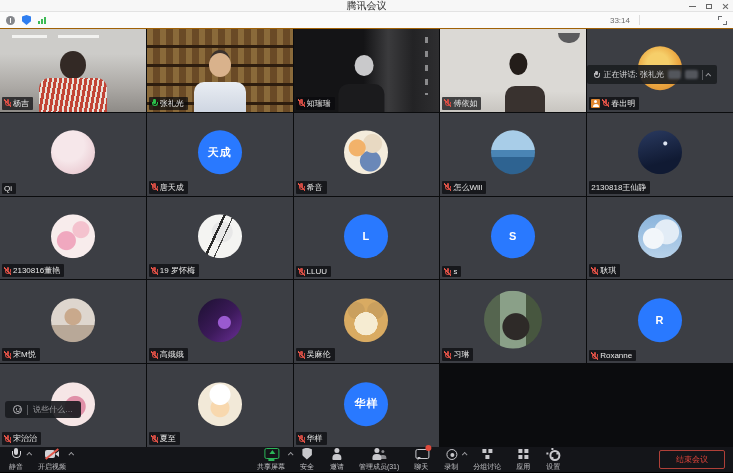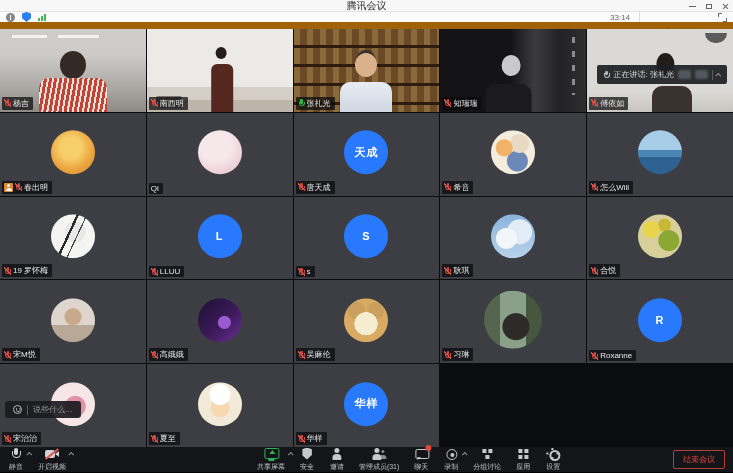--- a/index.html
+++ b/index.html
@@ -11,21 +11,21 @@
     position:relative; border-bottom:1px solid #e3e3e3; }
   .title { position:absolute; left:0; right:0; text-align:center; font-size:10px; color:#333; }
   .wctl { position:absolute; right:4px; top:0; height:12px; display:flex; gap:10px; align-items:center; }
   .wmin { width:7px; border-top:1px solid #666; }
   .wmax { width:6px; height:5px; border:1px solid #666; }
   .wclose { width:7px; height:7px; position:relative; }
   .wclose::before,.wclose::after { content:""; position:absolute; left:0; top:3px; width:7px; height:1px; background:#666; }
   .wclose::before { transform:rotate(45deg);} .wclose::after { transform:rotate(-45deg);}
 
   
-  .subbar { height:17px; background:#fbfbfb; border-bottom:7px solid #a16207;
+  .subbar { height:17px; background:#fbfbfb; border-bottom:1px solid #a16207;
     display:flex; align-items:center; padding:0 6px; font-size:8px; color:#555; }
   .h-left { display:flex; align-items:center; gap:7px; }
   .h-info { width:9px; height:9px; border-radius:50%; background:#85878c; position:relative; }
   .h-info::after { content:""; position:absolute; left:4px; top:2px; width:1px; height:5px; background:#fff; }
   .h-shield { width:9px; height:10px; background:#2f7ef0;
     clip-path:polygon(50% 0,100% 14%,100% 62%,50% 100%,0 62%,0 14%); }
   .h-sig { display:flex; align-items:flex-end; gap:1px; height:8px; }
   .h-sig i { display:block; width:2px; background:#3dbb56; }
   .h-sig i:nth-child(1){height:3px}.h-sig i:nth-child(2){height:5px}.h-sig i:nth-child(3){height:7px}
   .h-right { margin-left:auto; display:flex; align-items:center; gap:9px; }
@@ -128,21 +128,21 @@
     background:repeating-linear-gradient(180deg,#8a8a8c 0 6px,transparent 6px 14px); }
   .vt4 .head { width:19px; height:21px; top:26px; transform:translateX(-60%); background:#c9c9cb; }
   .vt4 .torso { width:46px; height:28px; transform:translateX(-60%); background:#1b1b1d; }
   .vt5 .scene { background:linear-gradient(180deg,#dbd9d5 0 75%,#c8c5c0); }
   .vt5 .scene::after { content:""; position:absolute; right:6px; top:4px; width:22px; height:10px;
     background:#5b5b5d; border-radius:0 0 10px 10px; }
   .vt5 .head { width:18px; height:22px; top:24px; transform:translateX(-20%); background:#231d19; }
   .vt5 .torso { width:40px; height:26px; transform:translateX(-20%); background:#39322f; }
 
   
-  .speak-ovl { position:absolute; top:36px; right:6px; height:19px; display:flex; align-items:center; gap:4px;
+  .speak-ovl { position:absolute; top:36px; right:16px; height:19px; display:flex; align-items:center; gap:4px;
     background:rgba(28,30,34,.92); border-radius:2px; padding:0 6px; z-index:5; }
   .speak-txt { font-size:8px; color:#d6d6d8; white-space:nowrap; }
   .blur-chip { width:13px; height:9px; background:#53565c; border-radius:2px; filter:blur(1px); }
   .ovl-sep { width:1px; height:10px; background:#5a5c60; }
   .chat-ovl { position:absolute; left:5px; top:372px; height:17px; display:flex; align-items:center; gap:5px;
     background:rgba(26,27,31,.92); border-radius:3px; padding:0 8px; z-index:5; }
   .smiley { width:9px; height:9px; border:1px solid #b8b8bc; border-radius:50%; position:relative; }
   .smiley::before { content:""; position:absolute; left:1.5px; top:2px; width:1.5px; height:1.5px;
     background:#b8b8bc; border-radius:50%; box-shadow:3.5px 0 0 #b8b8bc; }
   .smiley::after { content:""; position:absolute; left:2px; bottom:1.5px; width:4px; height:2px;
@@ -186,21 +186,21 @@
   .i-rec::after { content:""; position:absolute; left:7px; top:5px; width:4px; height:4px; border-radius:50%; background:#c8c8cc; }
   .i-breakout::before { content:""; position:absolute; left:3px; top:1px; width:4px; height:4px; background:#c8c8cc;
     box-shadow:6px 0 0 #c8c8cc, 3px 6px 0 #c8c8cc; }
   .i-apps::before { content:""; position:absolute; left:3px; top:1px; width:4px; height:4px; background:#c8c8cc;
     box-shadow:6px 0 0 #c8c8cc, 0 6px 0 #c8c8cc, 6px 6px 0 #c8c8cc; }
   .i-gear::before { content:""; position:absolute; left:4px; top:2px; width:7px; height:7px;
     border:2px solid #c8c8cc; border-radius:50%; }
   .i-gear::after { content:""; position:absolute; left:6.5px; top:0; width:2px; height:2px; background:#c8c8cc;
     box-shadow:0 9px 0 #c8c8cc, -5px 4.5px 0 #c8c8cc, 5px 4.5px 0 #c8c8cc; }
   .end-btn { margin-left:auto; font-size:8px; color:#e0443a; border:1px solid #b04038; border-radius:2px;
-    padding:3px 9px; background:transparent; cursor:default; }
+    padding:3px 16px; background:transparent; cursor:default; }
 </style>
 </head>
 <body>
 
 <div class="titlebar">
   <div class="title">腾讯会议</div>
   <div class="wctl">
     <span class="wmin"></span>
     <span class="wmax"></span>
     <span class="wclose"></span>
@@ -234,30 +234,20 @@
   <div class="tile vt1">
     <div class="scene">
         <div class="head"></div>
         <div class="torso"></div>
       </div>
     <div class="nlabel">
         <span class="mic muted"></span>
         <span class="nm">杨吉</span>
       </div>
   </div>
-  <div class="tile vt2">
-    <div class="scene">
-        <div class="head"></div>
-        <div class="torso"></div>
-      </div>
-    <div class="nlabel">
-        <span class="mic muted"></span>
-        <span class="nm">南西明</span>
-      </div>
-  </div>
   <div class="tile vt3 speaking">
     <div class="scene">
         <div class="head"></div>
         <div class="torso"></div>
       </div>
     <div class="nlabel">
         <span class="mic active"></span>
         <span class="nm">张礼光</span>
       </div>
   </div>
@@ -314,20 +304,33 @@
   </div>
   <div class="tile">
     <div class="avatar av-land"></div>
     <div class="nlabel">
         <span class="mic muted"></span>
         <span class="nm">怎么Will</span>
       </div>
   </div>
 
   <div class="tile">
+    <div class="avatar av-night"></div>
+    <div class="nlabel">
+        <span class="nm">2130818王仙静</span>
+      </div>
+  </div>
+  <div class="tile">
+    <div class="avatar av-pink2"></div>
+    <div class="nlabel">
+        <span class="mic muted"></span>
+        <span class="nm">2130816董艳</span>
+      </div>
+  </div>
+  <div class="tile">
     <div class="avatar av-sketch"></div>
     <div class="nlabel">
         <span class="mic muted"></span>
         <span class="nm">19 罗怀梅</span>
       </div>
   </div>
   <div class="tile">
     <div class="avatar av-blue">
         <span class="avtext">L</span>
       </div>
@@ -344,27 +347,20 @@
         <span class="mic muted"></span>
         <span class="nm">s</span>
       </div>
   </div>
 
   <div class="tile">
     <div class="avatar av-cloud"></div>
     <div class="nlabel">
         <span class="mic muted"></span>
         <span class="nm">耿琪</span>
-      </div>
-  </div>
-  <div class="tile">
-    <div class="avatar av-coll"></div>
-    <div class="nlabel">
-        <span class="mic muted"></span>
-        <span class="nm">合悦</span>
       </div>
   </div>
   <div class="tile">
     <div class="avatar av-photo"></div>
     <div class="nlabel">
         <span class="mic muted"></span>
         <span class="nm">宋M悦</span>
       </div>
   </div>
   <div class="tile">

